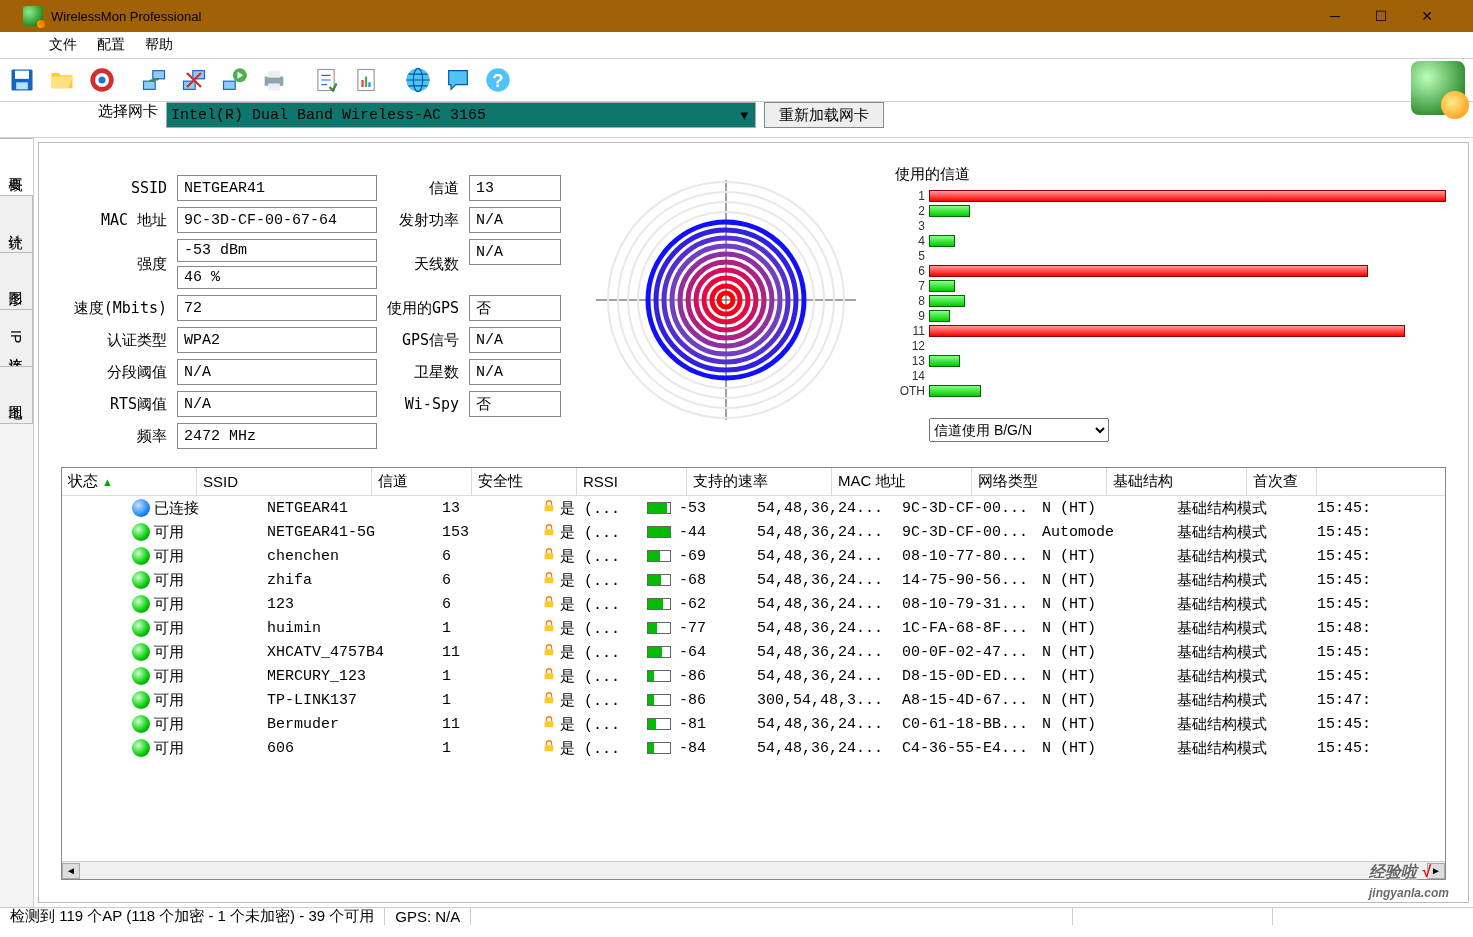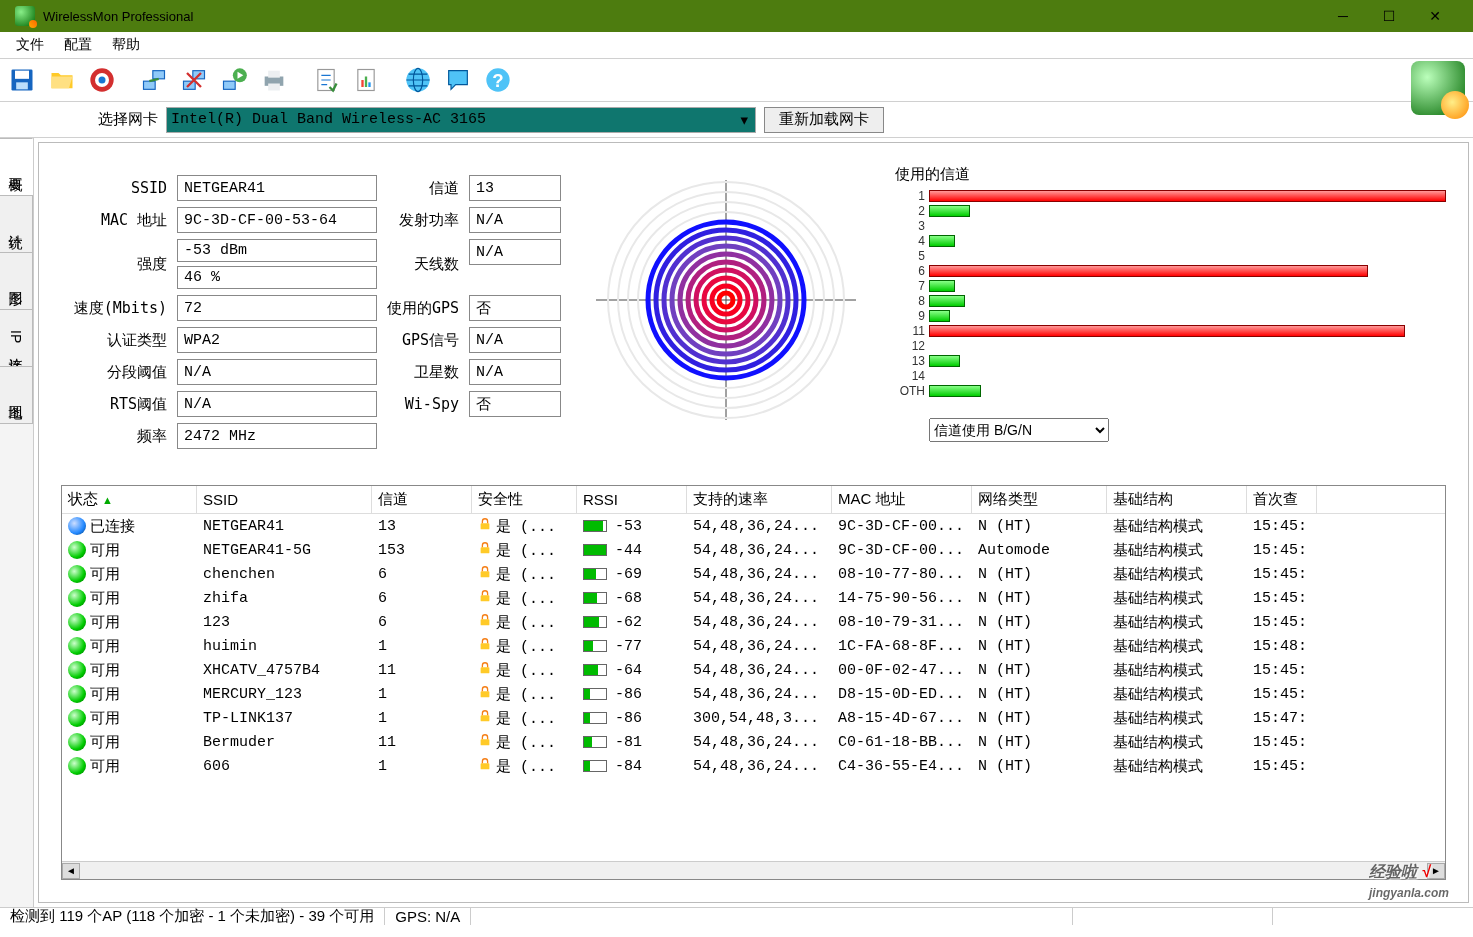--- a/index.html
+++ b/index.html
@@ -1,29 +1,29 @@
 <!DOCTYPE html>
 <html><head>
 <meta charset="utf-8">
 <style>
 * { box-sizing: border-box; margin: 0; padding: 0; }
 body { font-family: "Microsoft YaHei", Tahoma, sans-serif; font-size: 13px; background: #fff; color: #000; overflow: hidden; }
-.title-bar { height: 32px; display: flex; align-items: center; padding: 0 15px; background: #4d7c0f; }
+.title-bar { height: 32px; display: flex; align-items: center; padding: 0 23px; background: #a16207; }
 .title-bar-icon { width: 20px; height: 20px; margin-right: 8px; background: radial-gradient(circle at 30% 30%, #8e8, #060); border-radius: 3px; position: relative; }
 .title-bar-icon::after { content:''; position:absolute; right:-2px; bottom:-2px; width:8px; height:8px; background:linear-gradient(45deg,#fa0,#f60); border-radius:50%;}
 .title-text { flex: 1; font-size: 13px; }
 .win-btn { width: 46px; height: 30px; display: grid; place-items: center; font-family: Arial; font-size: 14px; }
-.menu-bar { height: 26px; display: flex; gap: 4px; padding: 0 8px; align-items: center; font-size: 14px; }
+.menu-bar { height: 26px; display: flex; gap: 4px; padding: 0 8px; align-items: center; font-size: 14px; margin-left: 33px; }
 .menu-item { padding: 2px 8px; }
 .toolbar { height: 44px; display: flex; align-items: center; padding: 2px 4px; gap: 4px; border-top: 1px solid #d0d0d0; border-bottom: 1px solid #d0d0d0; position: relative; }
 .tool-btn { width: 36px; height: 36px; display: grid; place-items: center; }
 .tool-icon { width: 28px; height: 28px; display: block; }
 .app-icon-big { position: absolute; right: 8px; top: 2px; width: 54px; height: 54px; background: radial-gradient(circle at 30% 30%,#bfb,#060); border-radius: 8px; }
 .app-icon-big::after{content:'';position:absolute;right:-4px;bottom:-4px;width:28px;height:28px;background:radial-gradient(circle at 40% 40%,#fe8,#f80);border-radius:50%;}
-.adapter-row { height: 36px; display: flex; align-items: center; padding-left: 98px; gap: 8px; border-bottom: 1px solid #d0d0d0; font-size: 15px; }
+.adapter-row { height: 36px; display: flex; padding-left: 98px; gap: 8px; border-bottom: 1px solid #d0d0d0; font-size: 15px; }
 .adapter-select { width: 590px; height: 26px; font-family: "Courier New", monospace; font-size: 15px; border: 1px solid #aaa; background:#0f766e; padding:0 4px; appearance: none; position:relative; }
 .adapter-select-wrap{position:relative;}
 .adapter-select-wrap::after{content:'▾';position:absolute;right:8px;top:4px;pointer-events:none;}
 .reload-btn { height: 26px; padding: 0 14px; border: 1px solid #888; background: #eee; font-size: 15px; }
 .body-area { display: flex; height: calc(937px - 32px - 26px - 44px - 36px - 30px); }
 .side-tabs { width: 34px; background: #f4f4f4; border-right: 1px solid #ccc; display: flex; flex-direction: column; }
 .side-tab { flex: 0 0 58px; writing-mode: vertical-rl; display: grid; place-items: center; font-size: 14px; border: 1px solid #bbb; border-left: none; margin-bottom:-1px; background:#f0f0f0; }
 .side-tab.active { background: #fff; border-right: 1px solid #fff; }
 .main-panel { flex: 1; border: 1px solid #bbb; margin: 4px; padding: 22px; display: flex; flex-direction: column; }
 .top-section { display: flex; gap: 12px; height: 294px; }
@@ -39,26 +39,26 @@
 .radar svg { width: 100%; height: 100%; }
 .channel-box { flex: 1; }
 .ch-title { font-size: 15px; margin-bottom: 4px; }
 .ch-chart { border: 0; height: 226px; position: relative; }
 .ch-row { display: flex; align-items: center; height: 15px; }
 .ch-num { width: 34px; text-align: right; font-size: 12px; padding-right: 4px; font-family: Arial; color:#333; }
 .ch-bar-wrap { flex: 1; height: 12px; position: relative; }
 .ch-bar { height: 12px; background: linear-gradient(#8f8, #0c0); border: 1px solid #060; position:absolute; left:0; top:0; }
 .ch-bar.red { background: linear-gradient(#f99, #f00); border-color: #800; }
 .ch-select { margin-top: 4px; margin-left: 34px; width: 180px; height: 24px; font-size: 14px; }
-.table-area { flex: 1; border: 1px solid #888; margin-top: 26px; display: flex; flex-direction: column; overflow:hidden; }
+.table-area { flex: 1; border: 1px solid #888; margin-top: 8px; display: flex; flex-direction: column; overflow:hidden; }
 .table-header { display: flex; background: #fff; border-bottom: 1px solid #ddd; height: 28px; }
 .th { border-right: 1px solid #ddd; padding: 4px 6px; font-size: 15px; display:flex; align-items:center; gap:4px; }
 .sort-arrow { color: #0a0; font-size: 11px; }
 .table-body { flex: 1; overflow-y: scroll; overflow-x: hidden; }
-.tr { display: flex; height: 24px; align-items: center; font-family: "Courier New", monospace; font-size: 15px; }
+.tr { display: flex; height: 24px; align-items: center; font-family: "Courier New", monospace; font-size: 15px; justify-content: center; }
 .td { padding: 0 6px; white-space: nowrap; overflow: hidden; display:flex; align-items:center; gap:4px; }
 .status-orb { width: 18px; height: 18px; border-radius: 50%; background: radial-gradient(circle at 35% 35%, #cfc, #0c0 60%, #060); display:inline-block; flex-shrink:0; }
 .status-orb.blue { background: radial-gradient(circle at 35% 35%, #cdf, #28f 60%, #036); }
 .lock-icon { width:14px; height:14px; display:inline-block; }
 .rssi-bar { width: 24px; height: 12px; border: 1px solid #666; display:inline-block; position:relative; background:#fff; margin-right:4px; }
 .rssi-fill { position:absolute; left:0; top:0; bottom:0; background:#0b0; }
 .hscroll { height: 18px; background: #f0f0f0; display:flex; align-items:center; border-top:1px solid #ccc; }
 .hscroll-btn { width:18px; height:16px; background:#ddd; border:1px solid #aaa; display:grid; place-items:center; font-size:10px; }
 .hscroll-track { flex:1; }
 .status-bar { height: 18px; border-top: 1px solid #ccc; display: flex; align-items: center; font-size: 15px; }
@@ -189,21 +189,21 @@
 
   <div class="main-panel">
     <div class="top-section">
       <div class="info-grid">
         <span class="info-label">SSID</span>
         <span class="info-box">NETGEAR41</span>
         <span class="info-label">信道</span>
         <span class="info-box">13</span>
 
         <span class="info-label">MAC 地址</span>
-        <span class="info-box">9C-3D-CF-00-53-64</span>
+        <span class="info-box">9C-3D-CF-00-67-64</span>
         <span class="info-label">发射功率</span>
         <span class="info-box">N/A</span>
 
         <span class="info-label">强度</span>
         <span class="info-box-pair">
             <span class="info-box">-53 dBm</span>
             <span class="info-box">46 %</span>
           </span>
         <span class="info-label">天线数</span>
         <span class="info-box">N/A</span>

